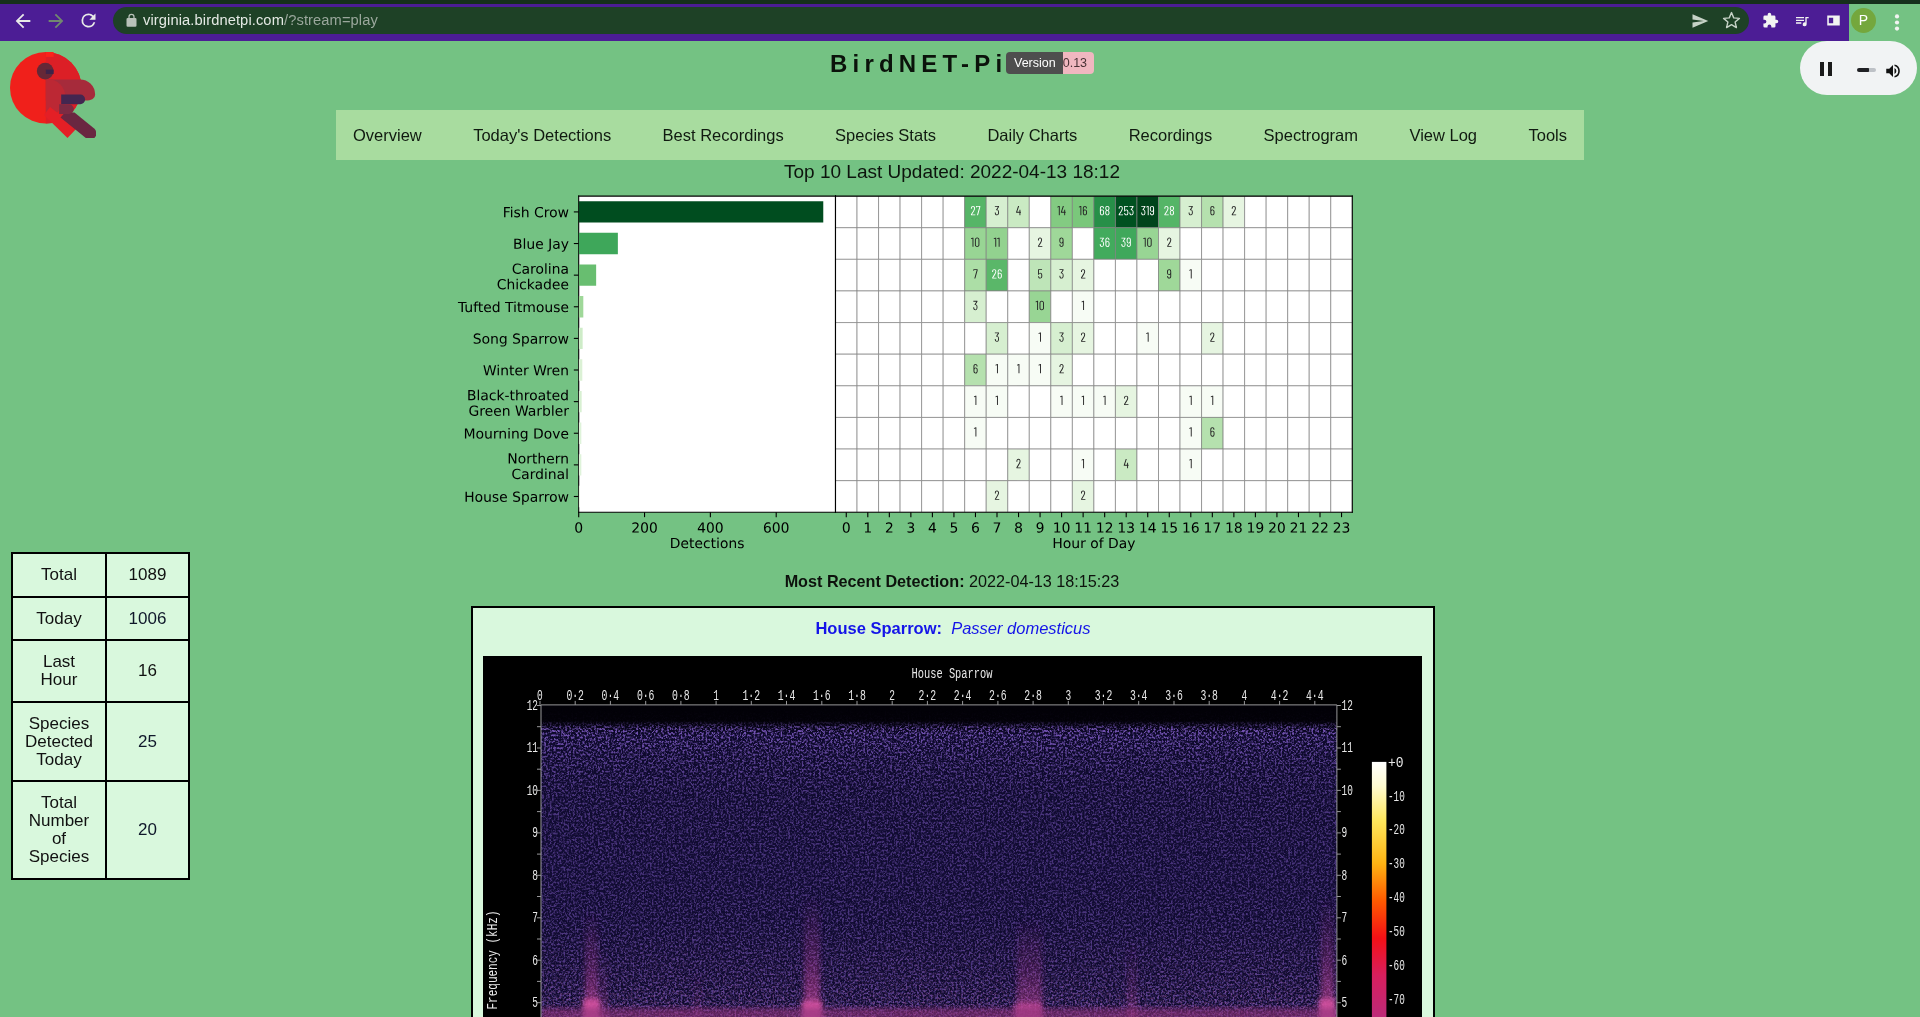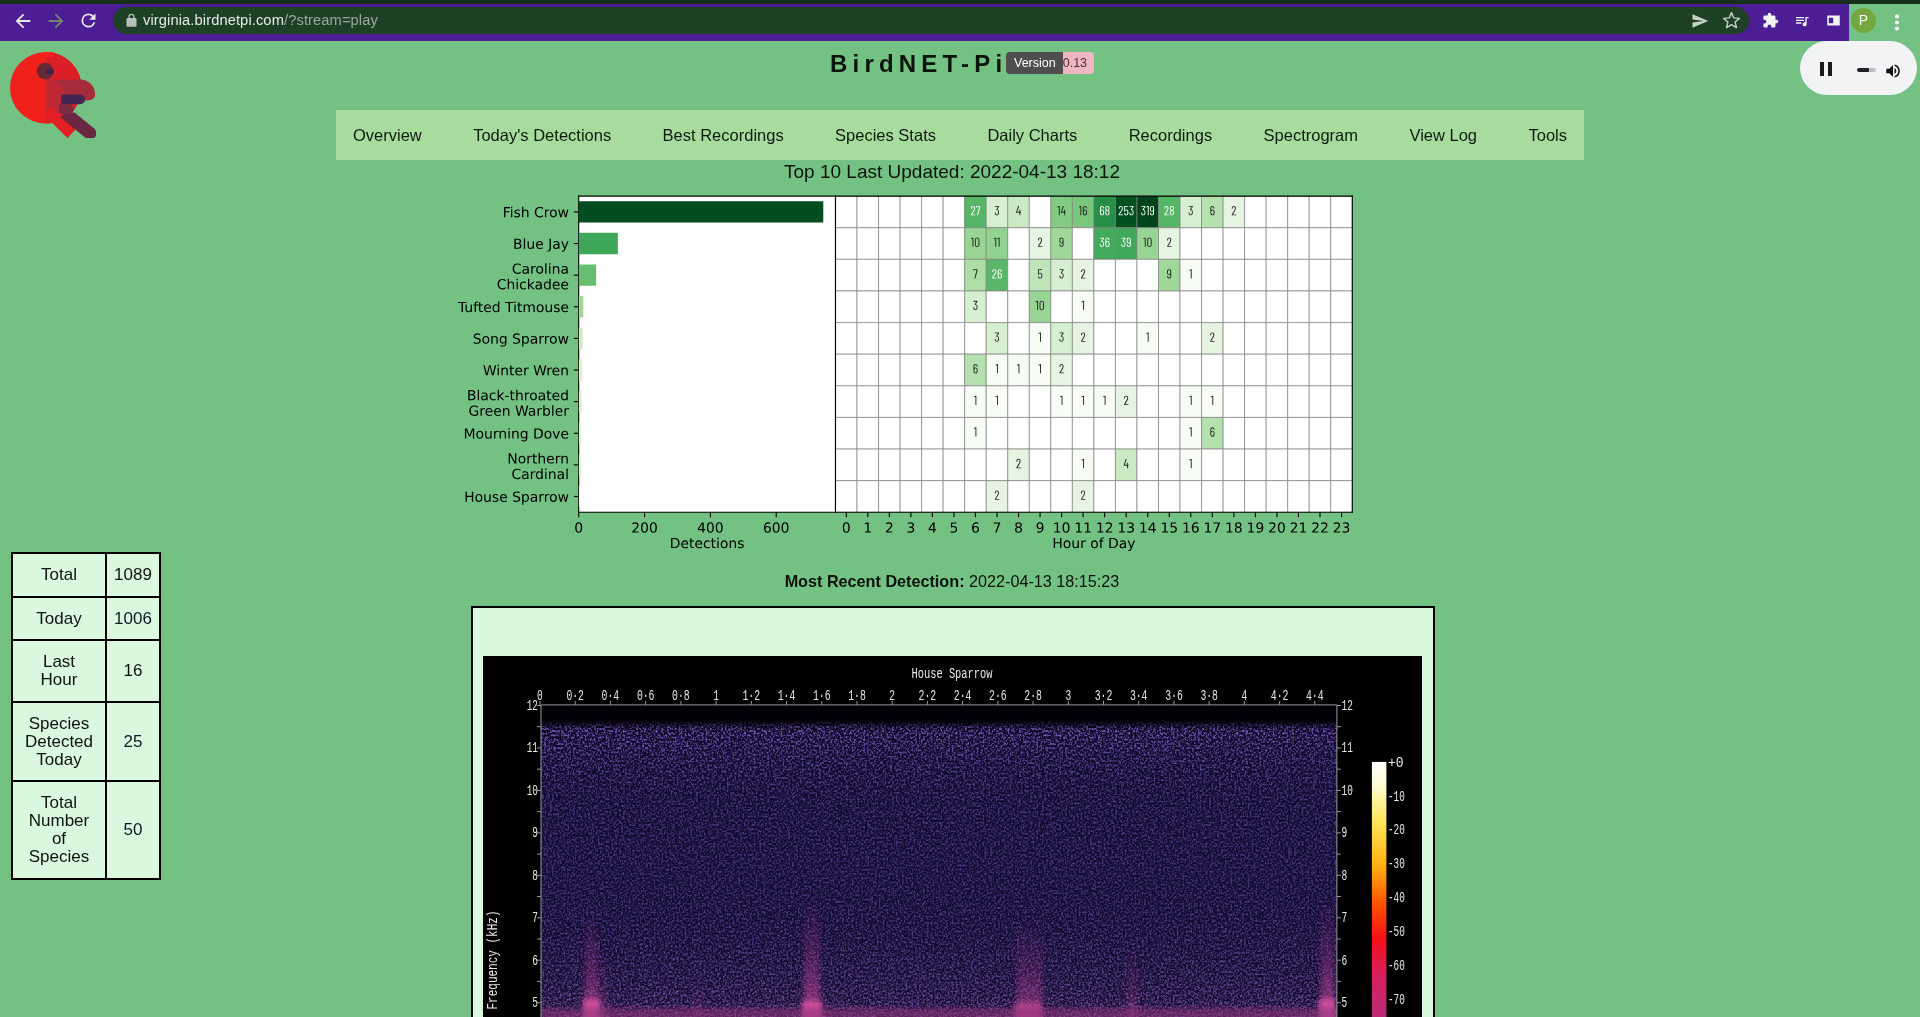--- a/index.html
+++ b/index.html
@@ -27,21 +27,21 @@
 
 #nav { position:absolute; left:336px; top:110px; width:1248px; height:50px; background:#a8dc9f; display:flex; justify-content:space-between; align-items:center; padding:0 17px; }
 #nav a { font-size:16.5px; color:#101a10; text-decoration:none; white-space:nowrap; }
 
 #h3top { position:absolute; left:0; top:161px; width:1904px; text-align:center; font-size:19px; color:#0d140d; }
 
 
 #stats { position:absolute; left:11px; top:552px; border-collapse:collapse; }
 #stats td { border:2px solid #000; background:#d9f8dd; text-align:center; vertical-align:middle; font-size:17px; line-height:17.9px; color:#111; padding:11.9px 0; }
 #stats td.k { font-weight:normal; width:94px; }
-#stats td.v { width:54px; }
+#stats td.v { width:83px; }
 #stats td.b { color:#0f172a; font-weight:normal; }
 
 #recent { position:absolute; left:0; top:572px; width:1904px; text-align:center; font-size:16.2px; color:#0d120d; }
 
 
 #detbox { position:absolute; left:471px; top:606px; width:964px; height:420px; background:#d9f8dd; border:2px solid #000; text-align:center; }
 #detname { margin-top:11px; font-size:16.5px; color:#1414e8; font-weight:bold; }
 #detname .sci { font-weight:normal; font-style:italic; }
 #detconf { font-size:16.5px; color:#111; margin-top:1px; }
 </style>
@@ -4663,28 +4663,29 @@
   <tr>
         <td class="k">Last<br>Hour</td>
         <td class="v">16</td>
       </tr>
   <tr>
         <td class="k">Species<br>Detected<br>Today</td>
         <td class="v b">25</td>
       </tr>
   <tr>
         <td class="k">Total<br>Number<br>of<br>Species</td>
-        <td class="v b">50</td>
+        <td class="v b">20</td>
       </tr>
 </tbody>
   </table>
 
 <div id="recent"><b>Most Recent Detection:</b> 2022-04-13 18:15:23</div>
 
 <div id="detbox">
+  <div id="detname">House Sparrow: &nbsp;<span class="sci">Passer domesticus</span></div>
   <div class="abs" style="left:10px;top:48px;width:939px;height:372px;background:#000">
 <svg width="939" height="372" viewBox="0 0 939 372" xmlns="http://www.w3.org/2000/svg" style="position:absolute;left:0;top:0">
 <defs>
   <filter id="nzA" x="0" y="0" width="100%" height="100%">
     <feTurbulence type="fractalNoise" baseFrequency="0.52 0.47" numOctaves="3" seed="11" stitchTiles="stitch" result="t"></feTurbulence>
     <feColorMatrix in="t" type="matrix" values="0 0 0 0 0.30  0 0 0 0 0.15  0 0 0 0 0.75  3.6 0 0 0 -1.55"></feColorMatrix>
   </filter>
   <filter id="nzB" x="0" y="0" width="100%" height="100%">
     <feTurbulence type="fractalNoise" baseFrequency="0.5 0.45" numOctaves="3" seed="37" stitchTiles="stitch" result="t"></feTurbulence>
     <feColorMatrix in="t" type="matrix" values="0 0 0 0 0.78  0 0 0 0 0.20  0 0 0 0 0.60  3.3 0 0 0 -1.5"></feColorMatrix>

